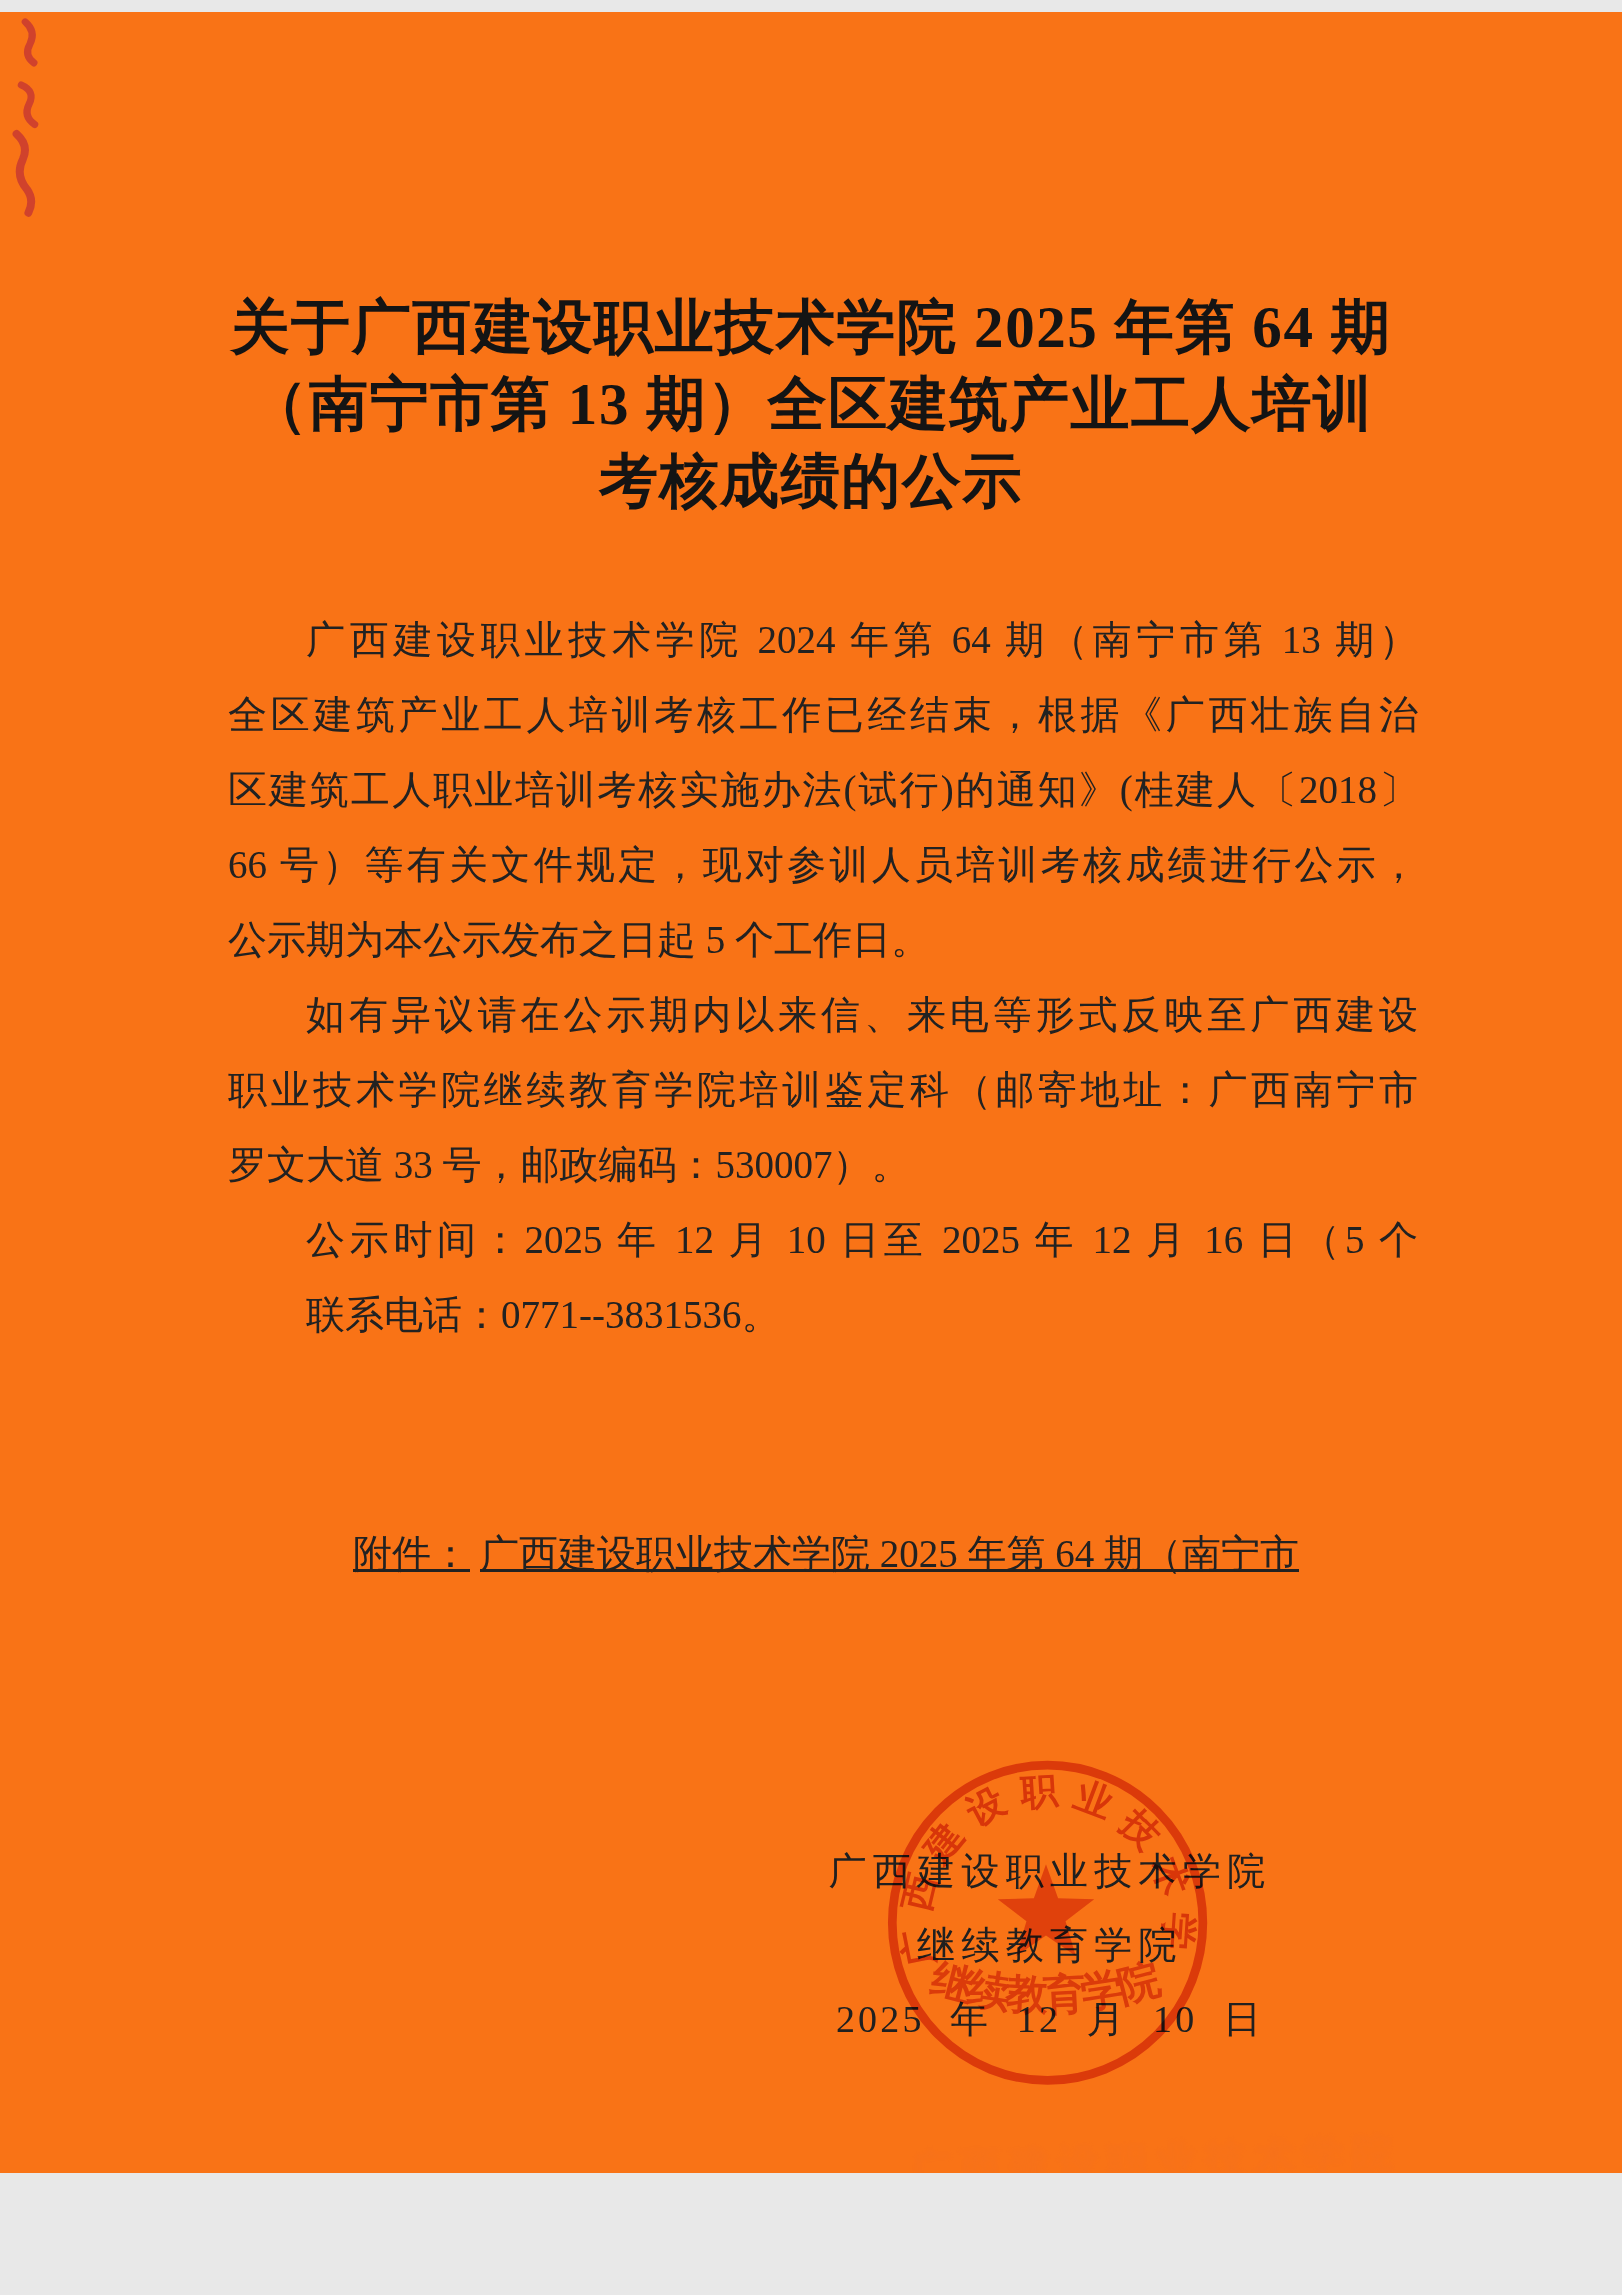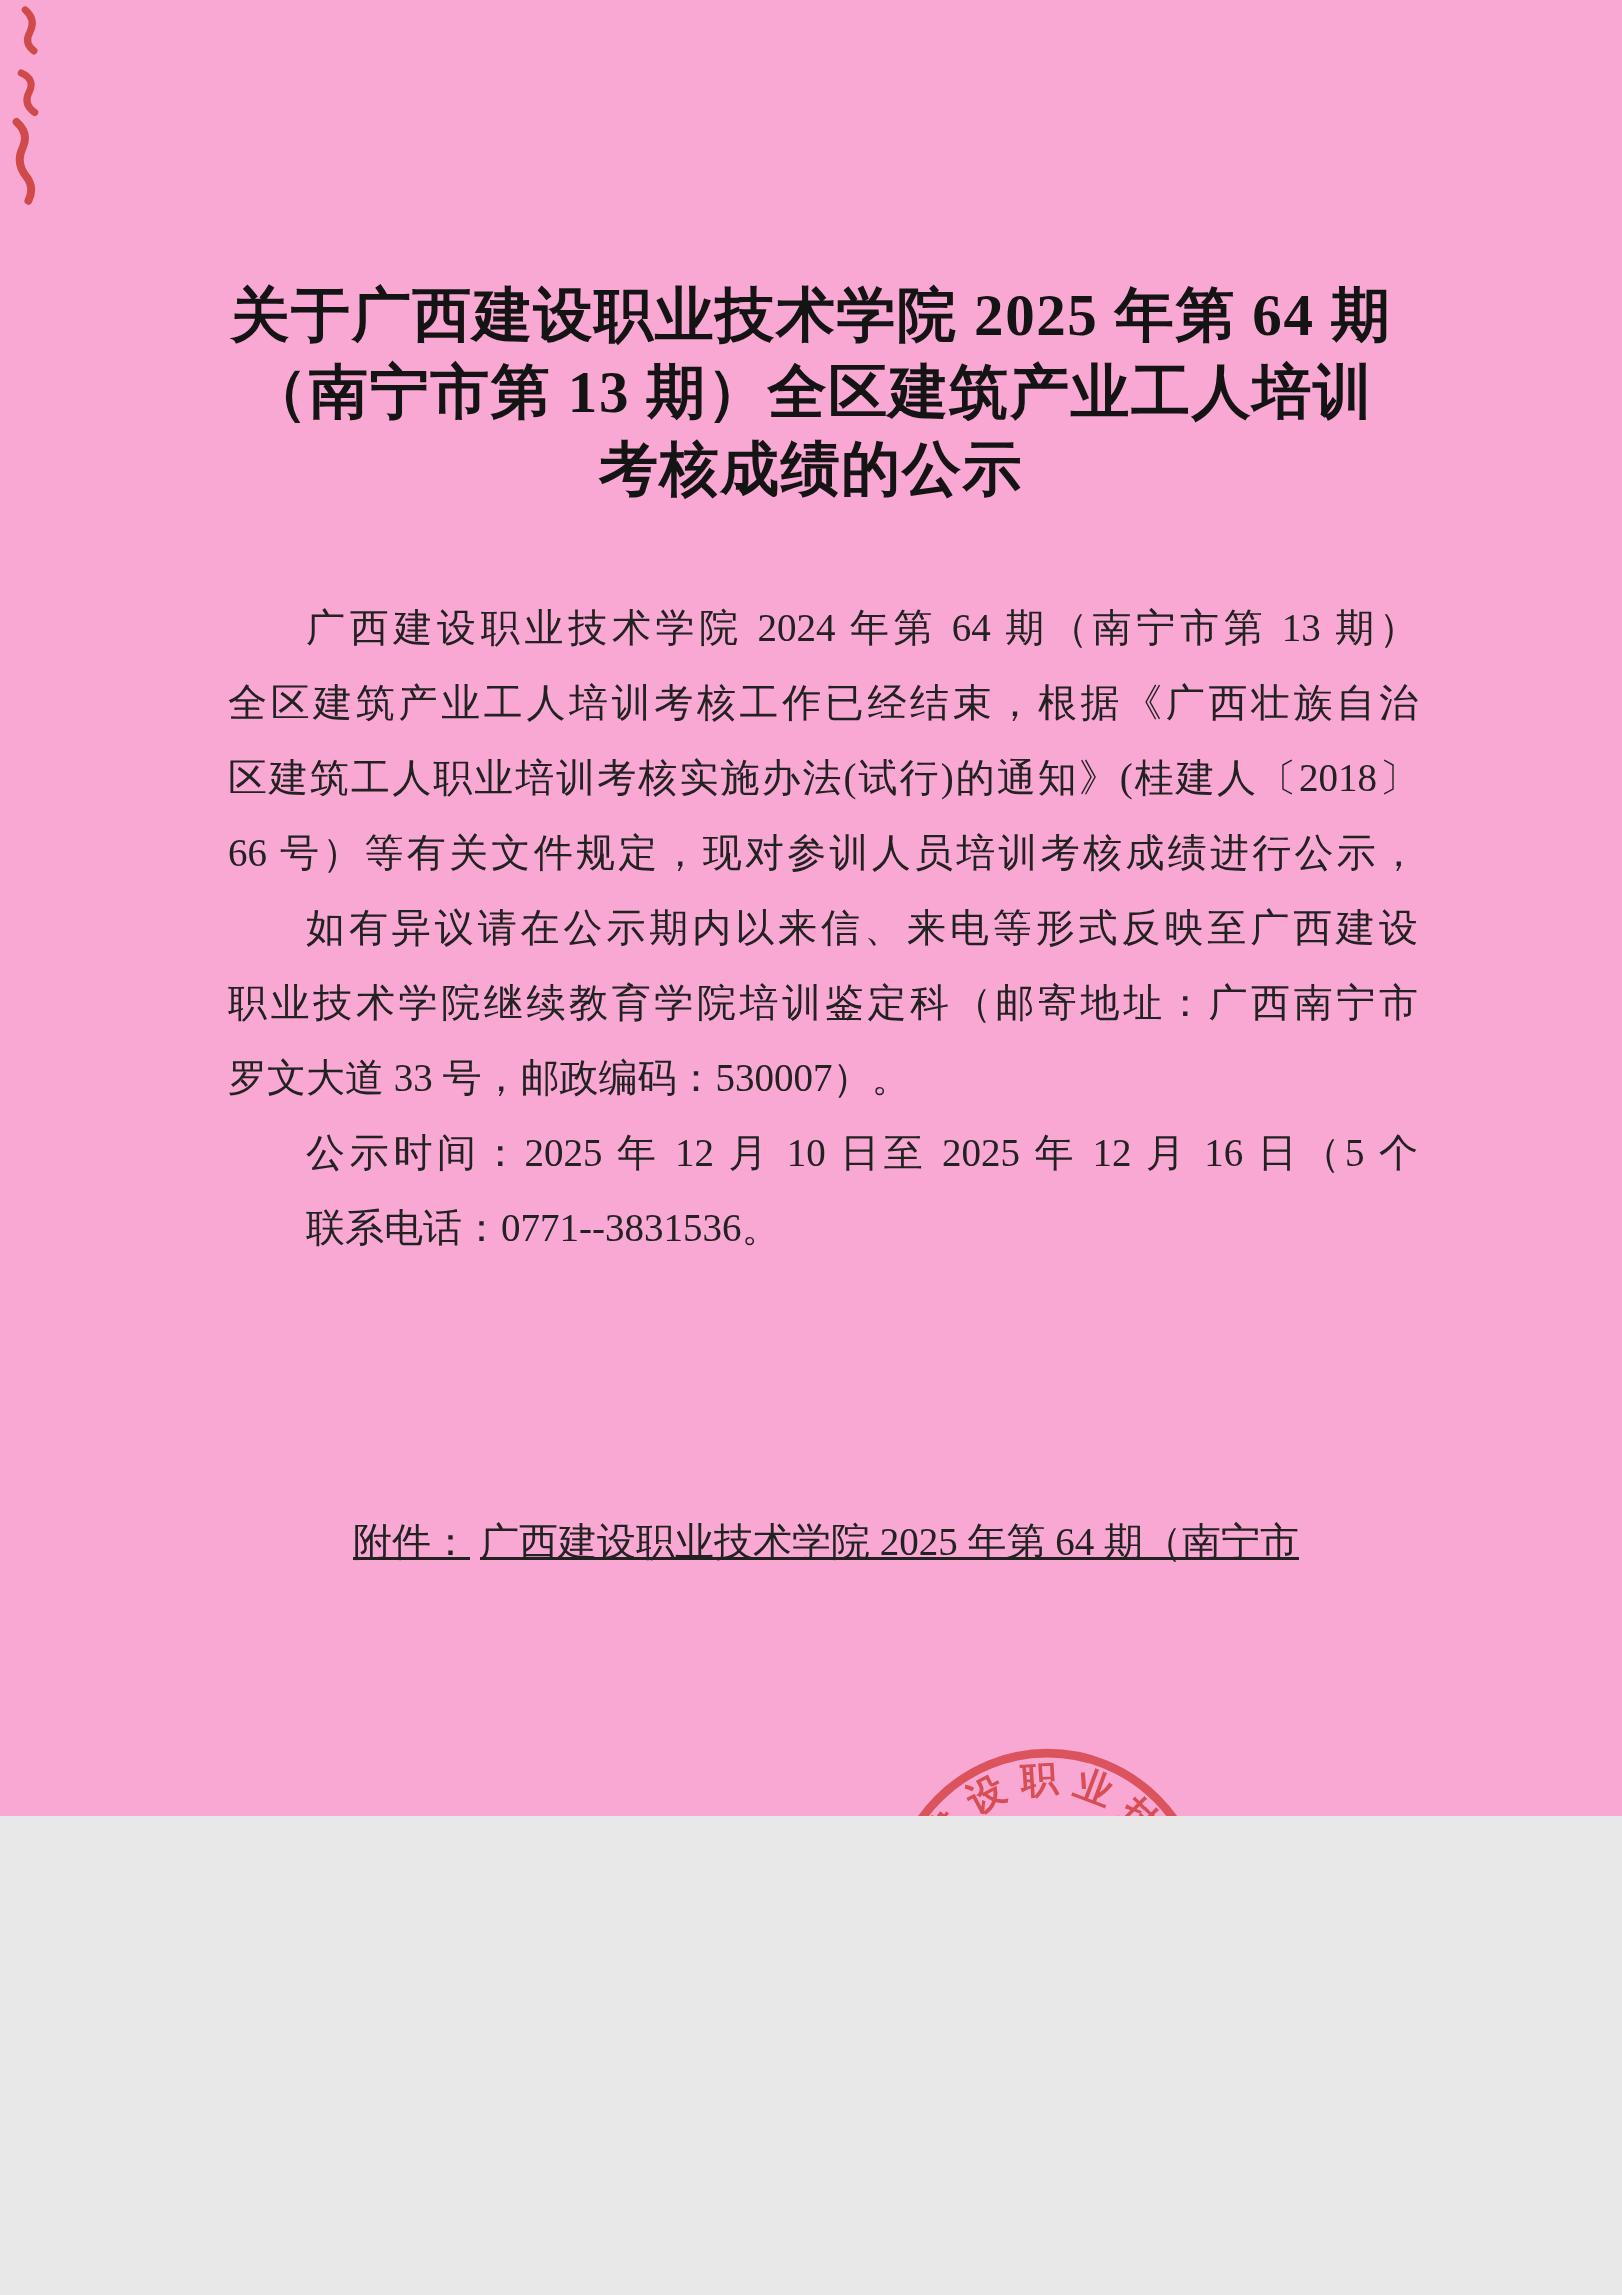--- a/index.html
+++ b/index.html
@@ -1,20 +1,20 @@
 <!DOCTYPE html>
 <html lang="zh" style="font-size:12.7px"><head>
 <meta charset="utf-8">
 <style>
   html,body { margin:0; padding:0; background:#e8e8e8; }
   .page {
     position:relative;
-    width:1623px; height:1816px;
-    margin:0 auto;
-    background:#f9a8d4;
+    width:1623px; height:2161px;
+    margin:12px auto;
+    background:#f97316;
     overflow:hidden;
     font-family:"Liberation Serif","DejaVu Serif",serif;
     color:#1f1f1f;
   }
 
   
   .corner-marks { position:absolute; left:0; top:0; }
 
   
   .doc-title {
@@ -87,20 +87,21 @@
     <div>关于广西建设职业技术学院 2025 年第 64 期</div>
     <div>（南宁市第 13 期）全区建筑产业工人培训</div>
     <div>考核成绩的公示</div>
   </div>
 
   <div class="body-block">
     <div class="body-line indent">广西建设职业技术学院 2024 年第 64 期（南宁市第 13 期）</div>
     <div class="body-line">全区建筑产业工人培训考核工作已经结束，根据《广西壮族自治</div>
     <div class="body-line">区建筑工人职业培训考核实施办法(试行)的通知》(桂建人〔2018〕</div>
     <div class="body-line">66 号）等有关文件规定，现对参训人员培训考核成绩进行公示，</div>
+    <div class="body-line last">公示期为本公示发布之日起 5 个工作日。</div>
     <div class="body-line indent">如有异议请在公示期内以来信、来电等形式反映至广西建设</div>
     <div class="body-line">职业技术学院继续教育学院培训鉴定科（邮寄地址：广西南宁市</div>
     <div class="body-line last">罗文大道 33 号，邮政编码：530007）。</div>
     <div class="body-line indent">公示时间：2025 年 12 月 10 日至 2025 年 12 月 16 日（5 个</div>
     <div class="body-line indent last">联系电话：0771--3831536。</div>
   </div>
 
   <div class="attachment">
     <div class="attachment-label">附件：</div>
     <div class="attachment-lines">

